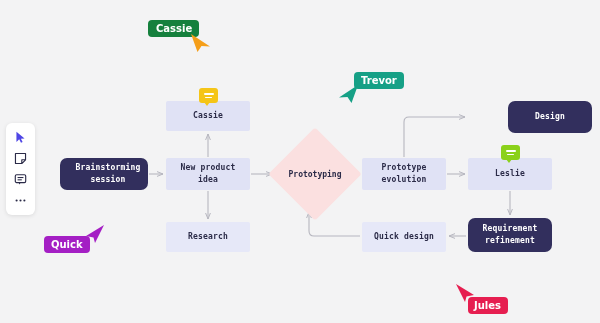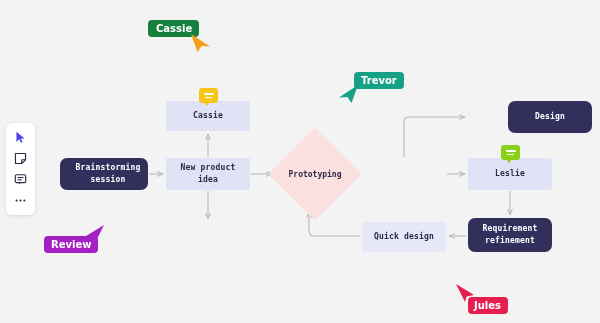--- a/index.html
+++ b/index.html
@@ -201,26 +201,32 @@
   </div>
 
   <div class="node light" style="left:166px; top:101px; width:84px; height:30px;">
     <span>Cassie</span>
   </div>
 
   <div class="node light" style="left:166px; top:158px; width:84px; height:32px;">
     <span>New product<br>idea</span>
   </div>
 
+  <div class="node lighter" style="left:166px; top:222px; width:84px; height:30px;">
+    <span>Research</span>
+  </div>
 
   <div class="diamond-wrap" style="left:282px; top:141px; width:66px; height:66px;">
     <div class="diamond-shape"></div>
     <div class="diamond-label">Prototyping</div>
   </div>
 
+  <div class="node light" style="left:362px; top:158px; width:84px; height:32px;">
+    <span>Prototype<br>evolution</span>
+  </div>
 
   <div class="node dark" style="left:468px; top:101px; width:84px; height:32px;margin-left:40px;">
     <span>Design</span>
   </div>
 
   <div class="node light" style="left:468px; top:158px; width:84px; height:32px;">
     <span>Leslie</span>
   </div>
 
   <div class="node lighter" style="left:362px; top:222px; width:84px; height:30px;">
@@ -277,21 +283,21 @@
   </div>
 
   <div class="cursor-group" style="left:0; top:0;">
     <div class="cursor-chip" style="left:354px; top:72px; background:#16a086;">Trevor</div>
     <svg class="cursor-arrow" style="left:337px; top:84px;" width="22" height="20" viewBox="0 0 22 20" xmlns="http://www.w3.org/2000/svg">
       <path d="M21,1 L2,13.5 L10.5,13 L14.5,19 Z" fill="#16a086"></path>
     </svg>
   </div>
 
   <div class="cursor-group" style="left:0; top:0;">
-    <div class="cursor-chip" style="left:44px; top:236px; background:#a41fc4;">Review</div>
+    <div class="cursor-chip" style="left:44px; top:236px; background:#a41fc4;">Quick</div>
     <svg class="cursor-arrow" style="left:85px; top:224px;" width="20" height="20" viewBox="0 0 20 20" xmlns="http://www.w3.org/2000/svg">
       <path d="M19,1 L1,12 L8.5,13.5 L10,19 Z" fill="#a41fc4"></path>
     </svg>
   </div>
 
   <div class="cursor-group" style="left:0; top:0;">
     <div class="cursor-chip" style="left:468px; top:297px; background:#e61e50;padding-left:6px;">Jules</div>
     <svg class="cursor-arrow" style="left:455px; top:283px;" width="20" height="20" viewBox="0 0 20 20" xmlns="http://www.w3.org/2000/svg">
       <path d="M1,1 L19,12 L11.5,13.5 L10,19 Z" fill="#e61e50"></path>
     </svg>

